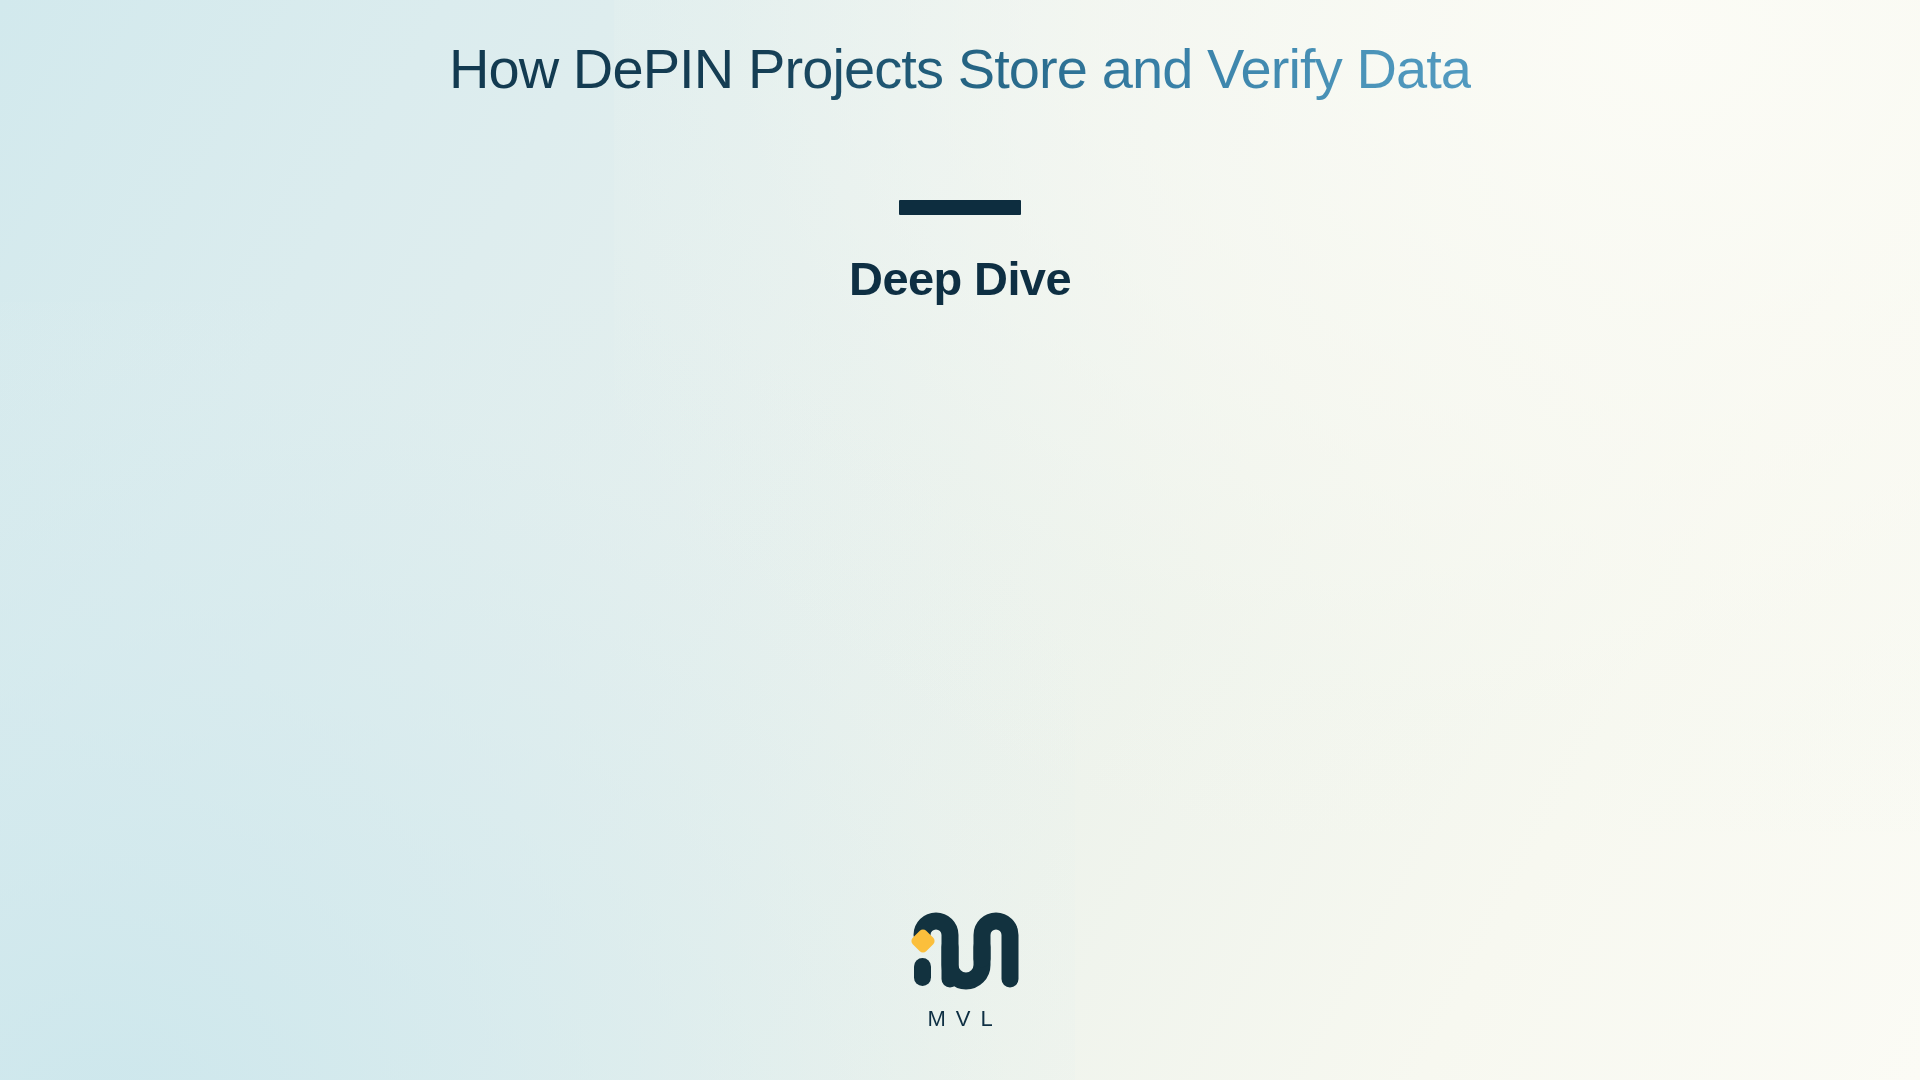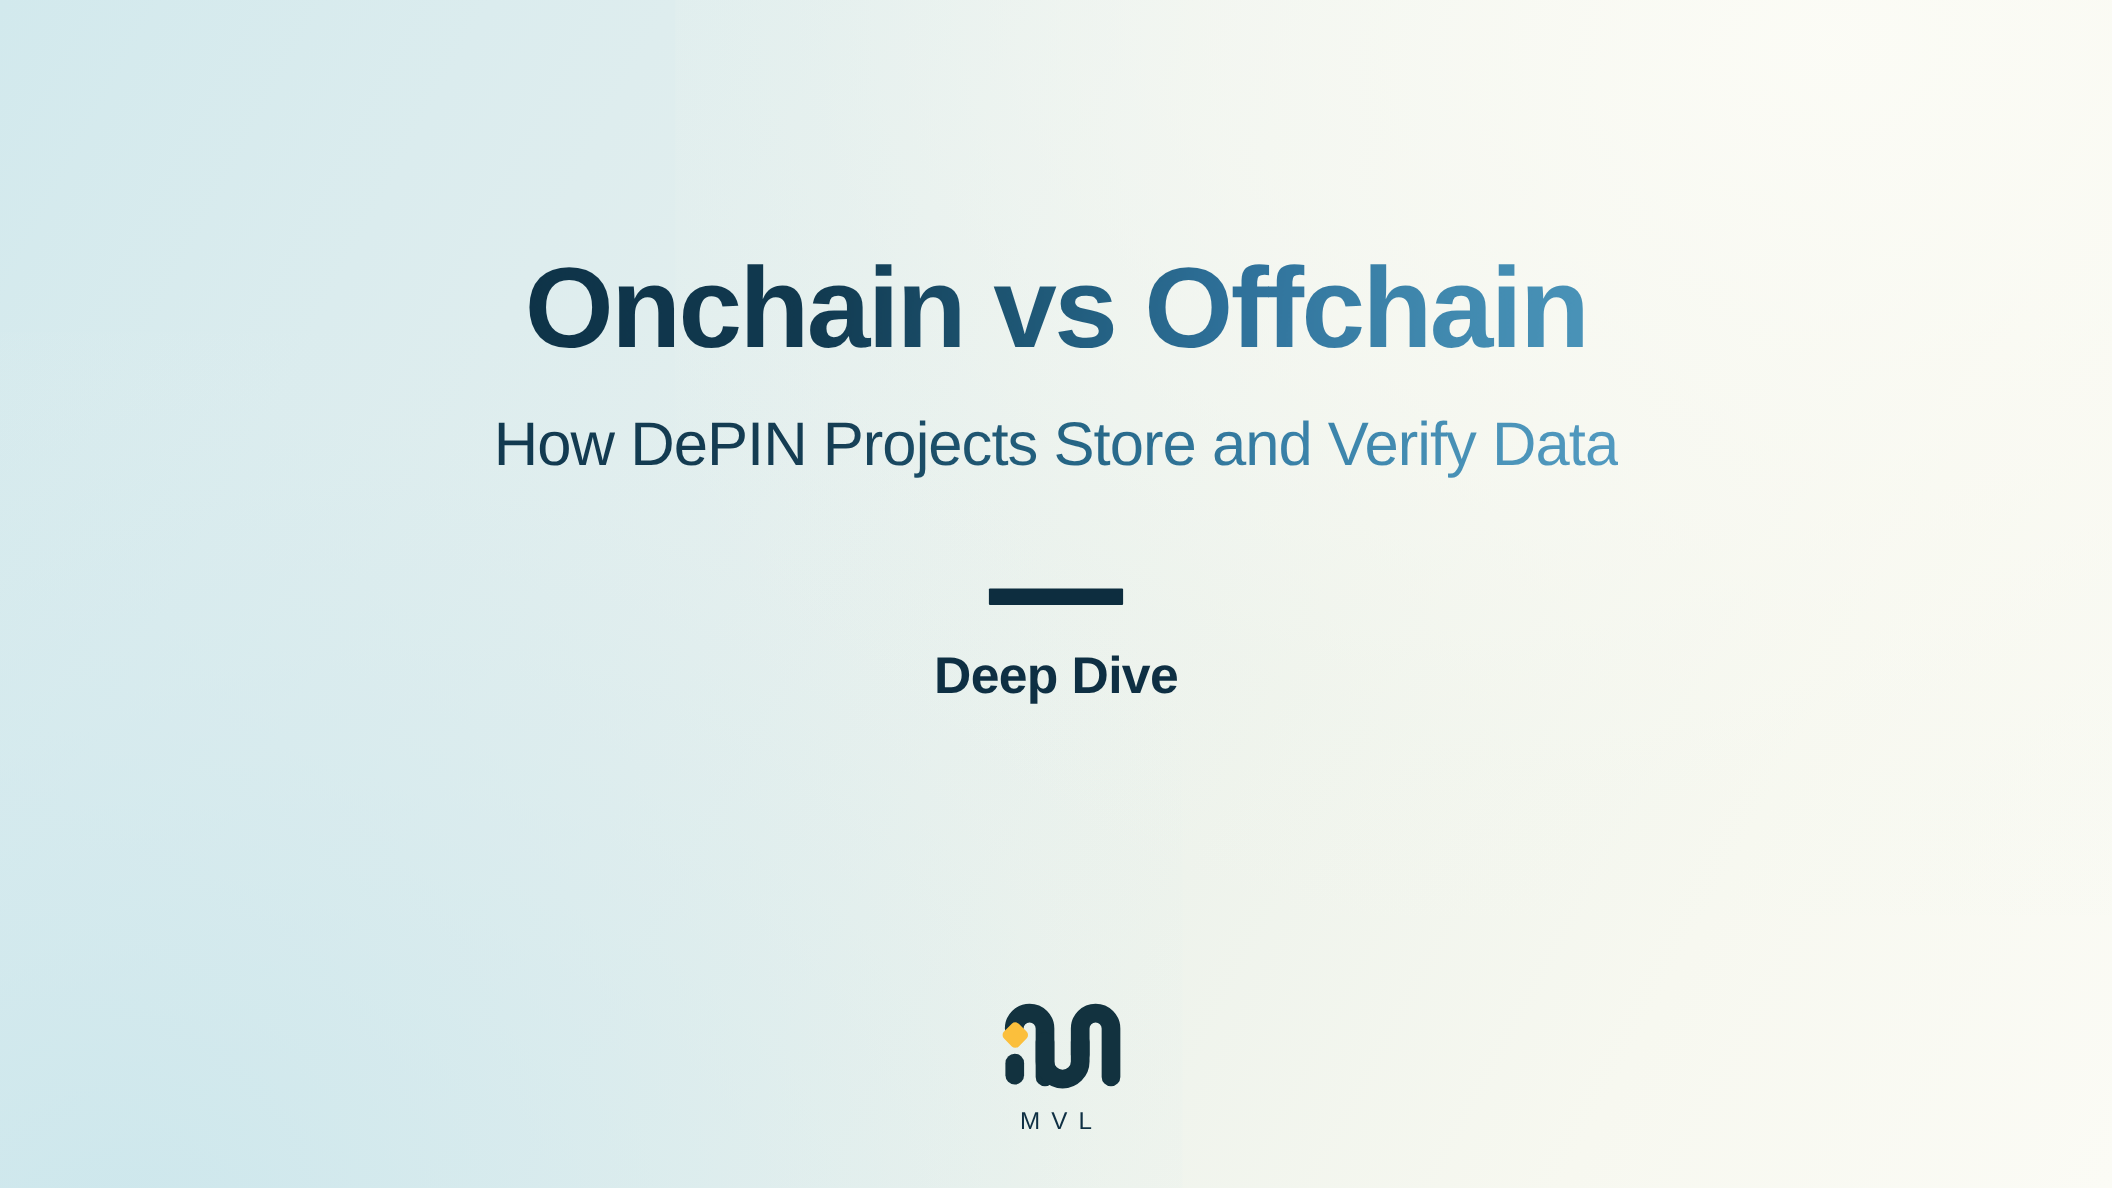--- a/index.html
+++ b/index.html
@@ -153,21 +153,20 @@
     text-indent:10px;
     color:#0e2f43;
   }
 </style>
 </head>
 <body>
 
 <div id="slide">
   <div class="stage">
 
-    <h1 class="title">Onchain vs Offchain</h1>
 
     <h2 class="subtitle">How DePIN Projects Store and Verify Data</h2>
 
     <div class="rule"></div>
 
     <div class="kicker">Deep Dive</div>
 
     <div class="brand">
 
       <svg class="brand-mark" width="128" height="96" viewBox="0 0 128 96" aria-hidden="true">

